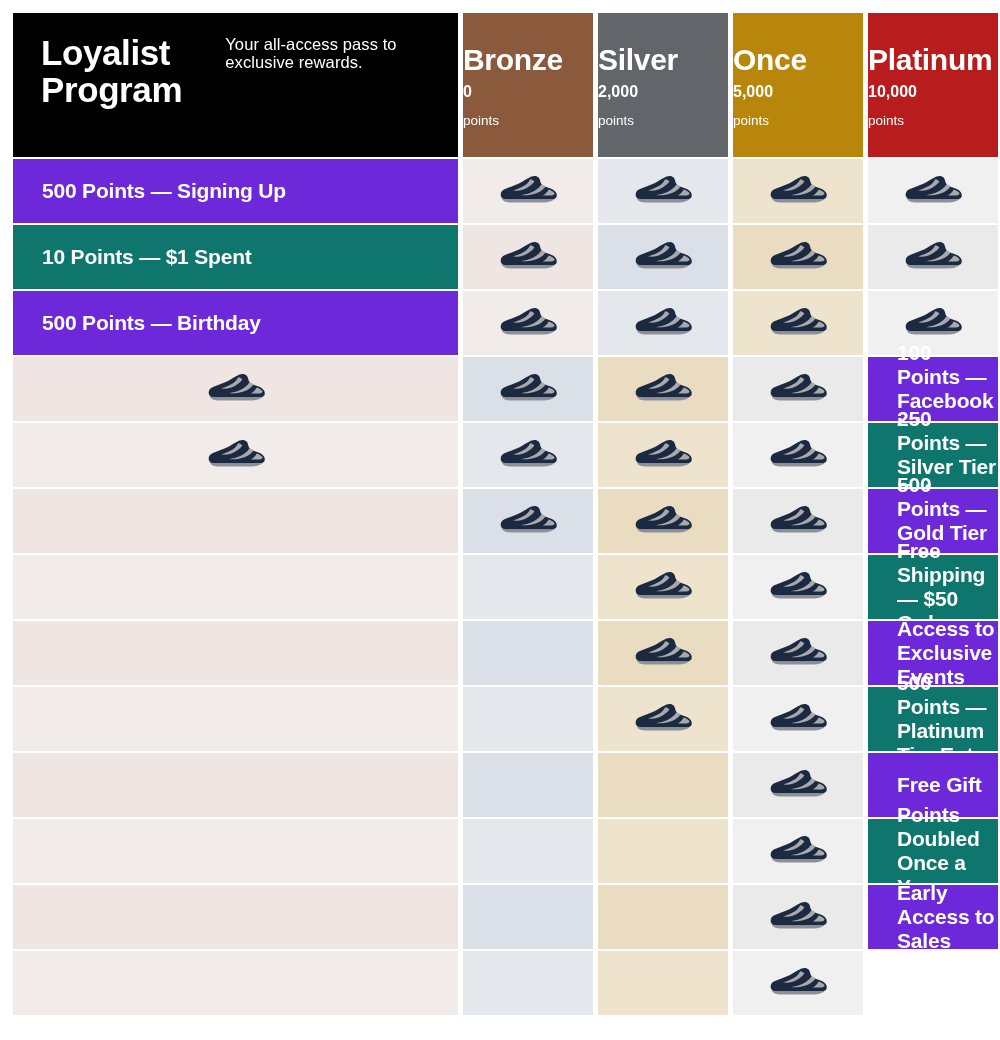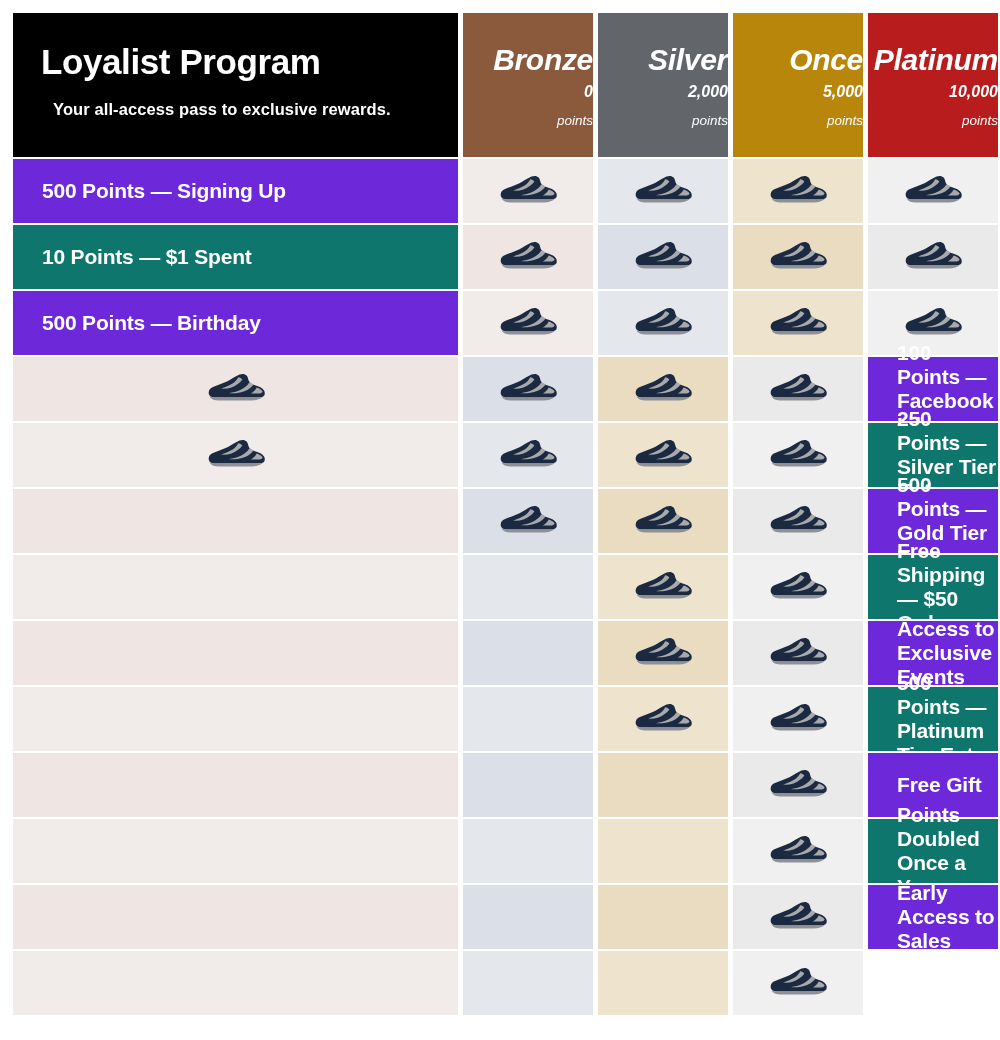--- a/index.html
+++ b/index.html
@@ -20,48 +20,47 @@
     grid-template-columns:445px 130px 130px 130px 130px;
     column-gap:5px;
     row-gap:2px;
   }
 
   
   .titleblock{
     background:#000000;
     color:#ffffff;
     padding:22px 26px 18px 28px;
-    display:flex;flex-direction:column;justify-content:center;
+    display:flex;flex-direction:row;justify-content:center;
     height:100px;
     box-sizing:border-box;
   }
   .title{
     font-size:35px;
     font-weight:bold;
     letter-spacing:-0.4px;
     line-height:1.05;
     margin:0 0 8px 0;
   }
   .subtitle{
     font-size:16.5px;
-    font-weight:bold;
+    font-weight:normal;
     letter-spacing:0.1px;
     line-height:1.1;
-    margin:12px;
+    margin:0;
   }
 
   
   .tierhead{
     height:144px;
     box-sizing:border-box;
     display:flex;flex-direction:column;
-    align-items:flex-end;justify-content:center;
+    align-items:flex-start;justify-content:center;
     color:#ffffff;
     padding-top:4px;
-    font-style:italic;
   }
   .tier-name{
     font-size:30px;font-weight:bold;
     letter-spacing:-0.3px;line-height:1;
     margin-bottom:9px;
   }
   .tier-pts{
     font-size:16px;font-weight:bold;line-height:1.05;
   }
   .tier-unit{

